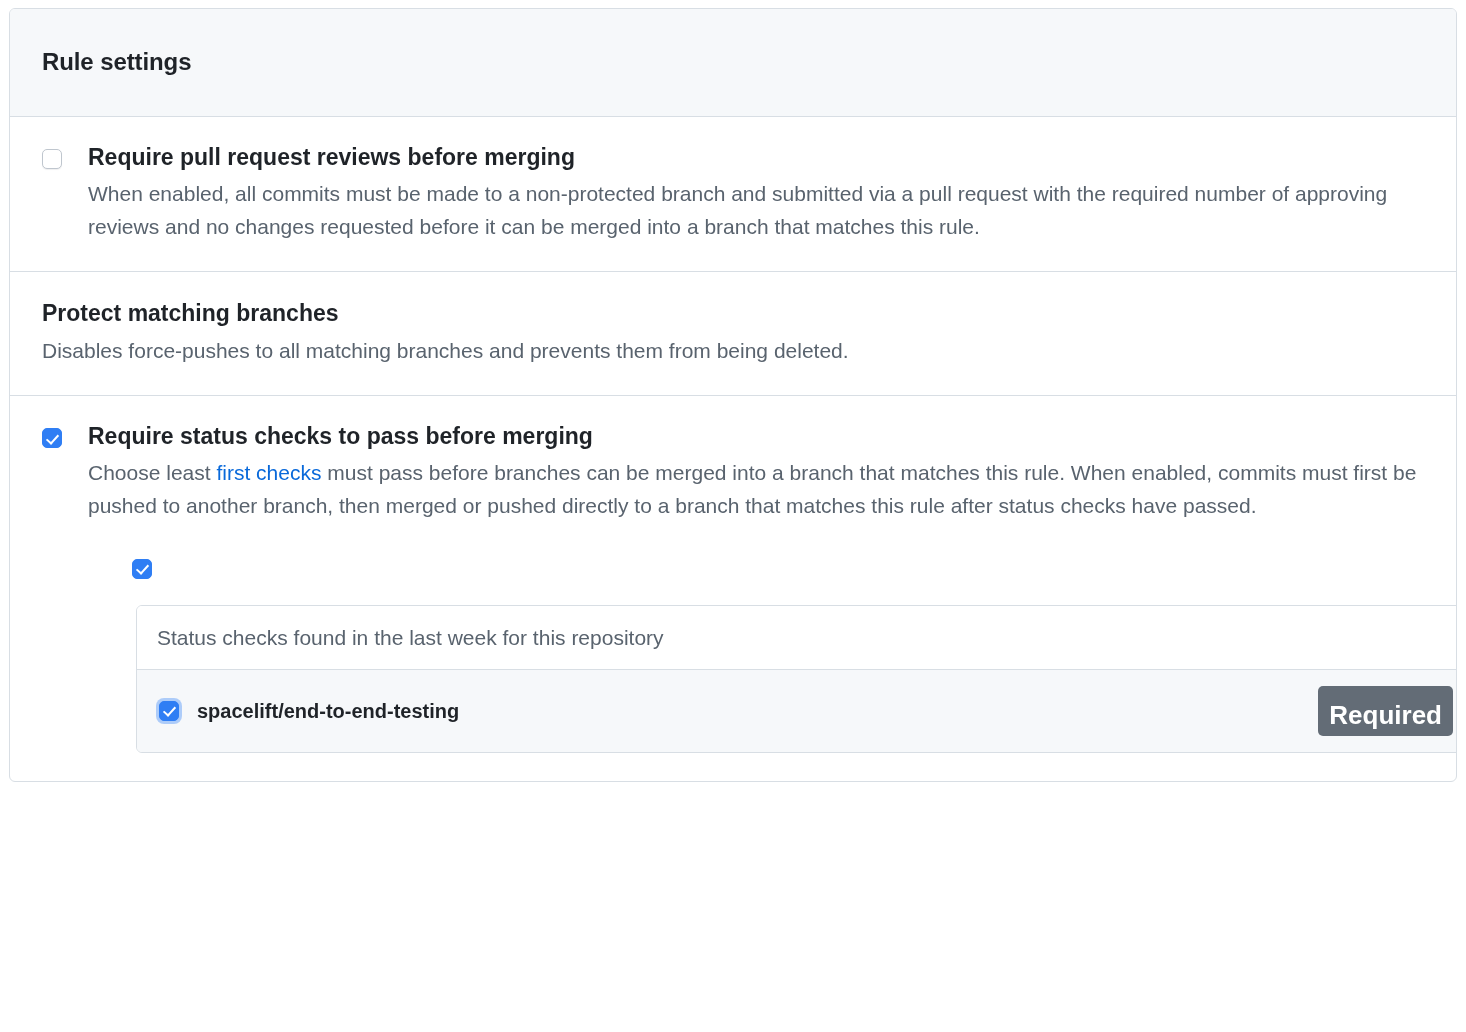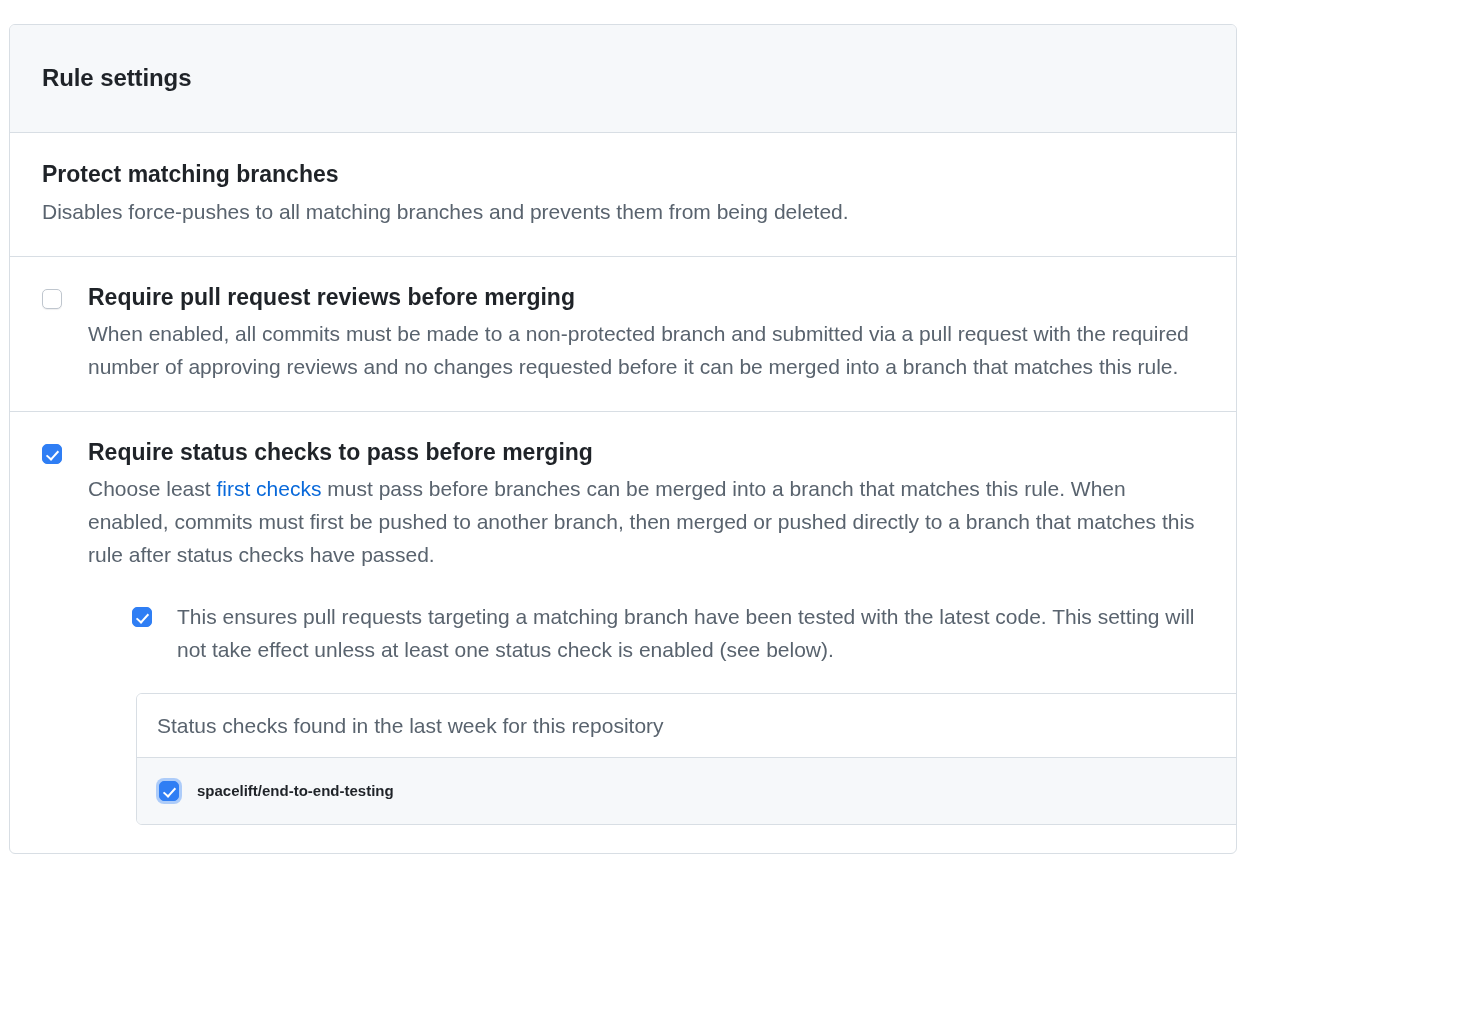--- a/index.html
+++ b/index.html
@@ -13,27 +13,26 @@
     font-family: "Liberation Sans", sans-serif;
     -webkit-font-smoothing: antialiased;
     color: #1f2328;
     overflow: hidden;
   }
 
   .rule-box {
     position: absolute;
     left: 9px;
     top: 8px;
-    width: 1228px;
+    width: 1448px;
     border: 1px solid #d8dee4;
     border-radius: 6px;
     background: #ffffff;
     box-sizing: border-box;
     overflow: hidden;
-    margin-top: 16px;
   }
 
   
   .box-header {
     background: #f6f8fa;
     border-bottom: 1px solid #d8dee4;
     padding: 18px 32px 20px 32px;
     box-sizing: border-box;
     height: 108px;
     display: flex;
@@ -168,80 +167,79 @@
     padding: 16px 20px 16px 22px;
     box-sizing: border-box;
     min-height: 62px;
   }
   .check-item-left {
     display: flex;
     align-items: center;
     gap: 18px;
   }
   .check-item-name {
-    font-size: 15px;
+    font-size: 20px;
     font-weight: bold;
     color: #1f2328;
     line-height: 1.2;
   }
   .badge-required {
     background: #636c76;
     color: #ffffff;
-    font-size: 19px;
+    font-size: 26px;
     font-weight: bold;
     border-radius: 5px;
-    padding: 7px 11px 6px 11px;
+    padding: 15px 11px 6px 11px;
     line-height: 1.1;
     white-space: nowrap;
   }
 </style>
 </head>
 <body>
 
 <div class="rule-box">
 
   <div class="box-header">
     <div class="box-header-title">Rule settings</div>
-  </div>
-
-  <div class="section">
-    <div class="section-title">Protect matching branches</div>
-    <div class="section-desc">Disables force-pushes to all matching branches and prevents them from being deleted.</div>
   </div>
 
   <div class="section">
     <div class="check-row">
       <div class="cb-slot">
         <span class="cb unchecked"></span>
       </div>
       <div class="check-body">
         <div class="check-label">Require pull request reviews before merging</div>
         <div class="check-desc">When enabled, all commits must be made to a non-protected branch and submitted via a pull request with the required number of approving reviews and no changes requested before it can be merged into a branch that matches this rule.</div>
       </div>
     </div>
+  </div>
+
+  <div class="section">
+    <div class="section-title">Protect matching branches</div>
+    <div class="section-desc">Disables force-pushes to all matching branches and prevents them from being deleted.</div>
   </div>
 
   <div class="section last">
     <div class="check-row">
       <div class="cb-slot">
         <span class="cb checked"></span>
       </div>
       <div class="check-body">
         <div class="check-label">Require status checks to pass before merging</div>
         <div class="check-desc">
           <span>Choose least </span><a class="link" href="#">first checks</a><span> must pass before branches can be merged into a branch that matches this rule. When enabled, commits must first be pushed to another branch, then merged or pushed directly to a branch that matches this rule after status checks have passed.</span>
         </div>
 
         <div class="nested-block">
           <div class="check-row">
             <div class="cb-slot nested">
               <span class="cb checked"></span>
             </div>
             <div class="check-body">
-              <div class="check-desc narrow">This ensures pull requests targeting a matching branch have been tested with the latest code. This setting will not take effect unless at least one status check is enabled (see below).</div>
             </div>
           </div>
 
           <div class="checks-panel">
             <div class="checks-panel-header">Status checks found in the last week for this repository</div>
             <div class="check-item-row">
               <div class="check-item-left">
                 <span class="cb checked focus"></span>
                 <span class="check-item-name">spacelift/end-to-end-testing</span>
               </div>

